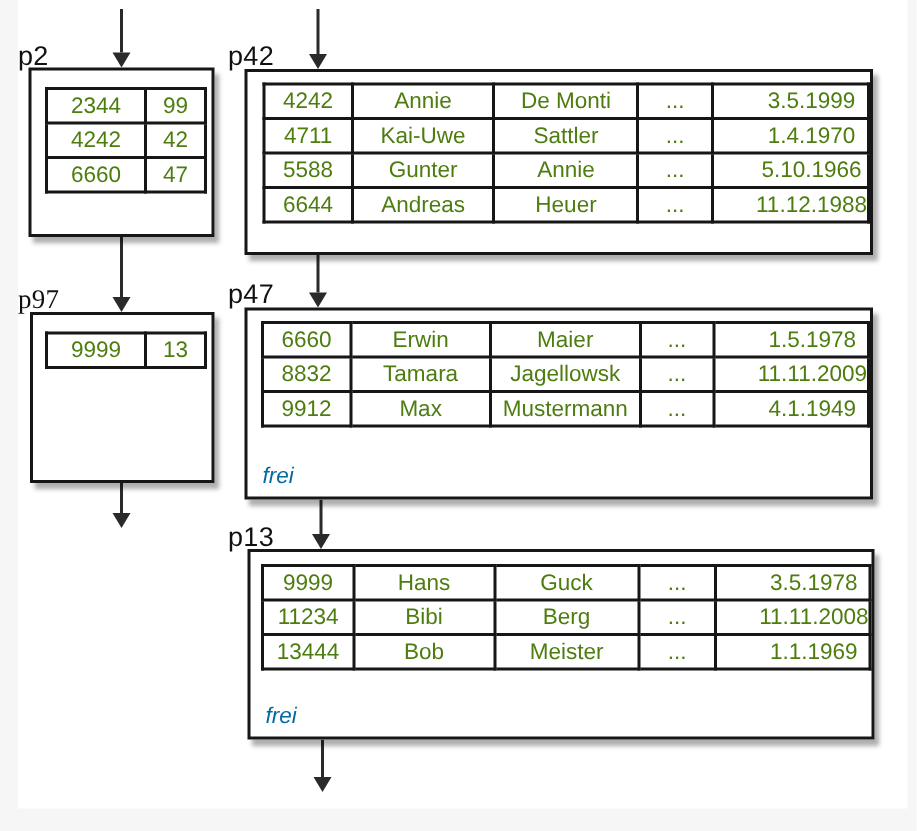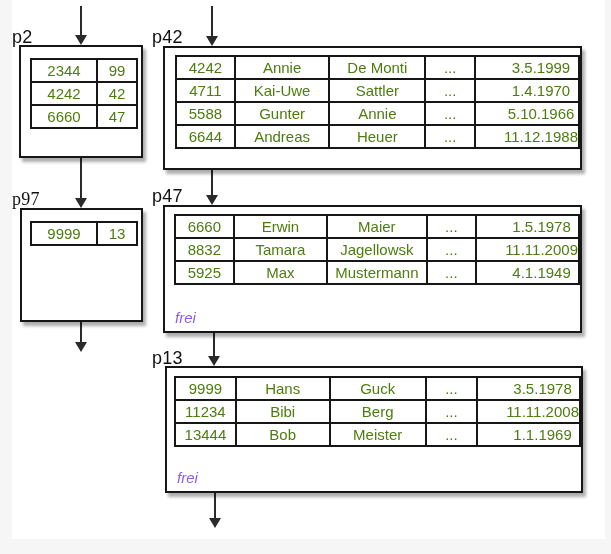--- a/index.html
+++ b/index.html
@@ -29,21 +29,21 @@
   }
   .small-cells .c0 { width:66px; }
   .small-cells .c1 { width:40px; }
   .big-cells .c0 { width:63px; }
   .big-cells .c1 { width:101px; }
   .big-cells .c2 { width:102px; }
   .big-cells .c3 { width:56px; }
   .big-cells .c4 { width:86px;padding-left:28px; }
   .free-label {
     position:absolute; left:10px; bottom:5px;
-    font-style:italic; font-size:15px; color:#8b5cf6;
+    font-style:italic; font-size:15px; color:#0369a1;
   }
   .arrow { position:absolute; width:12px; }
   .arrow .shaft { width:2px; background:#2a2a2a; margin:0 auto; }
   .arrow .head {
     width:0; height:0; margin:0 auto;
     border-left:6px solid transparent;
     border-right:6px solid transparent;
     border-top:10px solid #2a2a2a;
   }
 </style>
@@ -162,21 +162,21 @@
             <td class="c4">1.5.1978</td>
           </tr>
           <tr>
             <td class="c0">8832</td>
             <td class="c1">Tamara</td>
             <td class="c2">Jagellowsk</td>
             <td class="c3">...</td>
             <td class="c4">11.11.2009</td>
           </tr>
           <tr>
-            <td class="c0">5925</td>
+            <td class="c0">9912</td>
             <td class="c1">Max</td>
             <td class="c2">Mustermann</td>
             <td class="c3">...</td>
             <td class="c4">4.1.1949</td>
           </tr>
         </tbody>
     </table>
     <div class="free-label">frei</div>
   </div>
 

